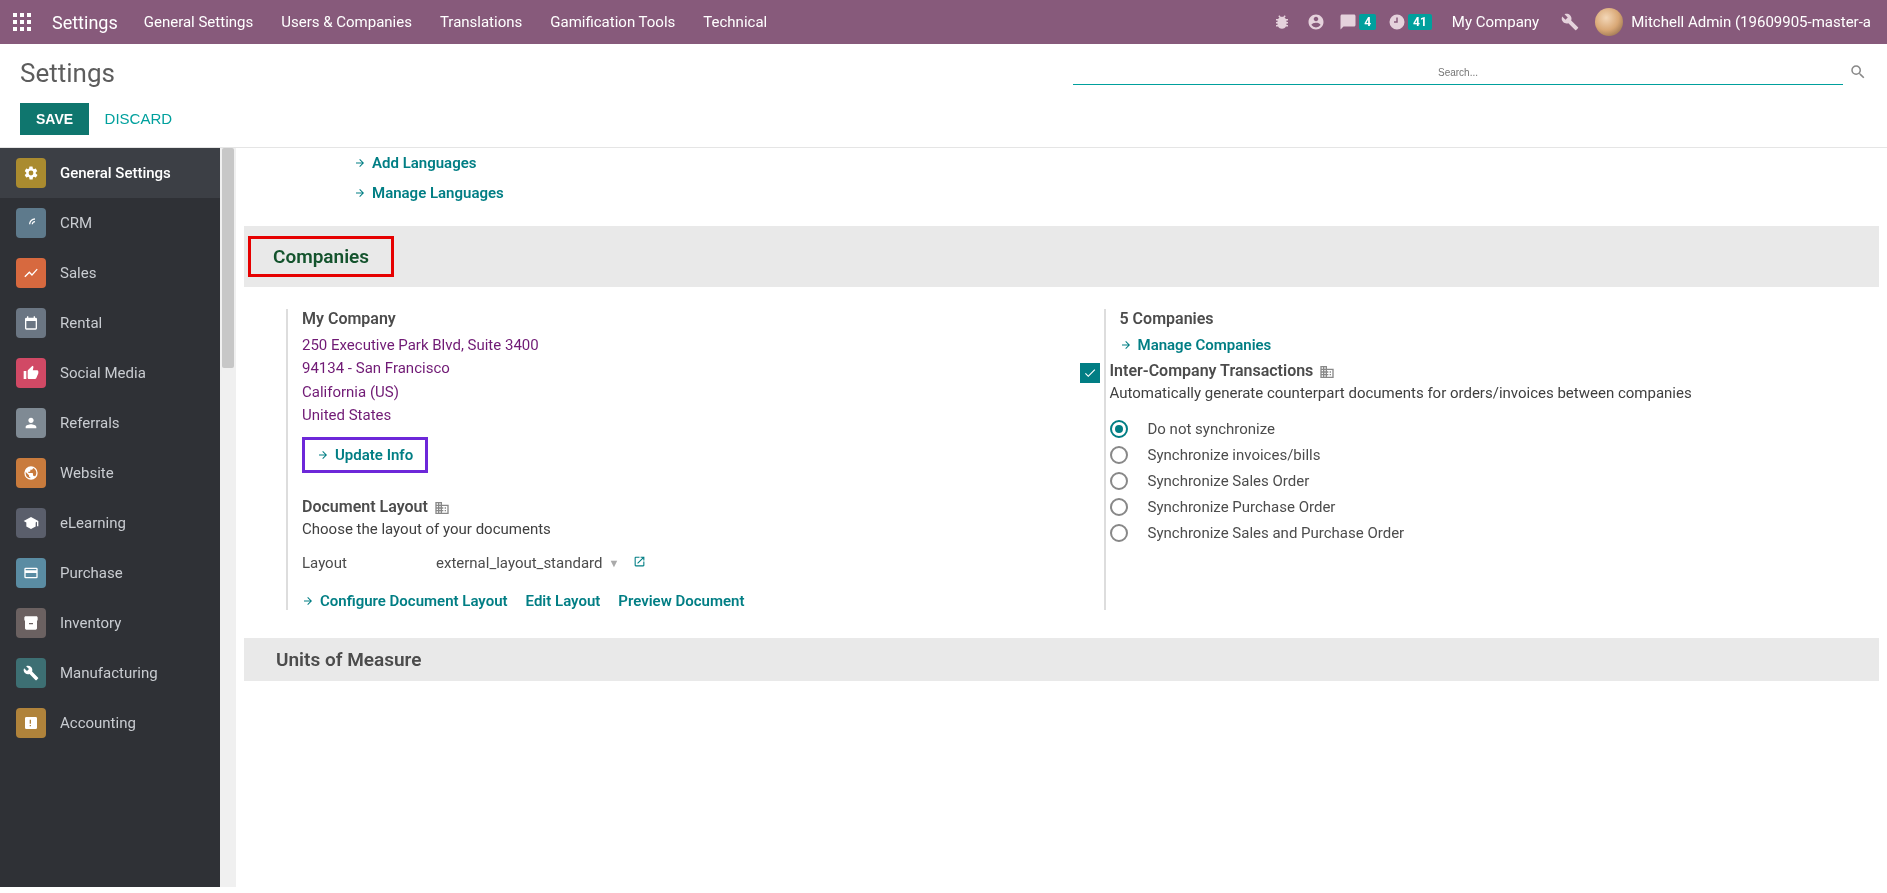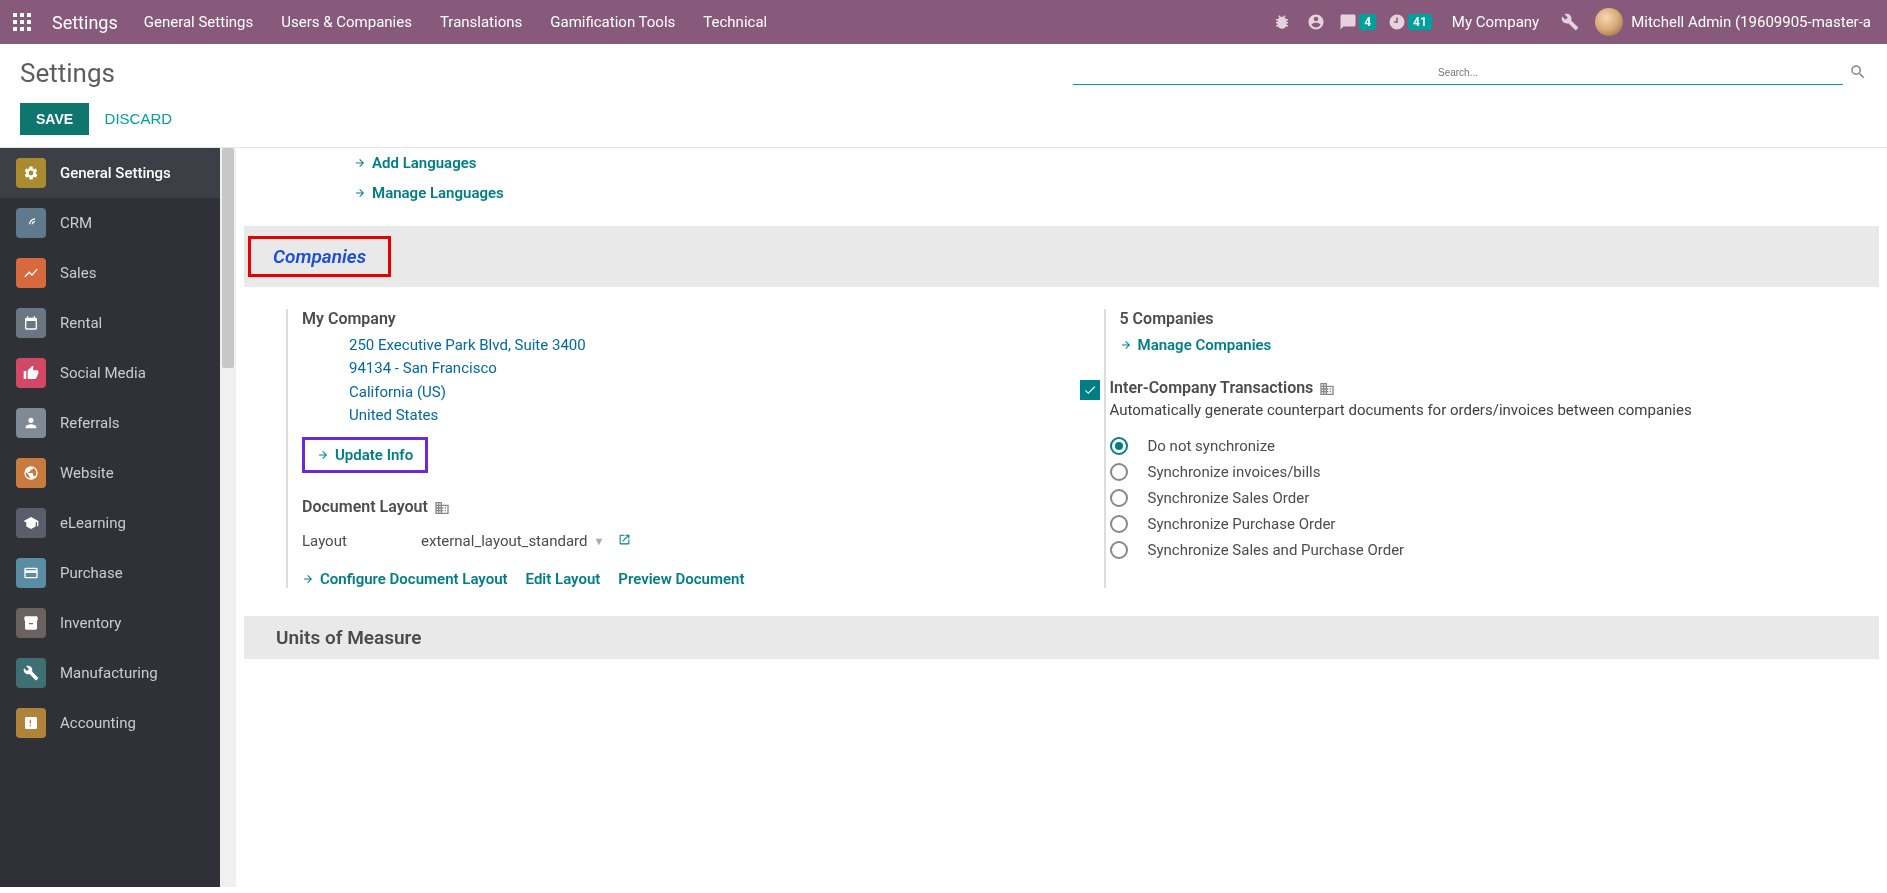--- a/index.html
+++ b/index.html
@@ -59,33 +59,33 @@
 
   
   .content { flex: 1; overflow-y: auto; padding-bottom: 20px; }
   .content-inner { padding: 0 8px 0 8px; }
 
   .lang-link { padding: 6px 0 6px 110px; }
   .action-link { color: #017e84; font-weight: 600; font-size: 15px; cursor: pointer; display: inline-flex; align-items: center; gap: 6px; }
   .action-link svg { width: 12px; height: 12px; fill: #017e84; }
 
   .section-header { background: #e9e9e9; padding: 10px 28px; margin-top: 18px; position: relative; }
-  .section-header h2 { font-size: 19px; font-weight: 600; color: #1d4ed8; font-style: italic; }
+  .section-header h2 { font-size: 19px; font-weight: 600; color: #14532d; }
   .red-box-header { border: 3px solid #e60000; display: inline-block; padding: 6px 22px 6px 22px; margin-left: -2px; }
 
   .two-col { display: flex; margin-top: 22px; gap: 0; }
   .col { flex: 1; display: flex; }
   .col-check { width: 42px; display: flex; justify-content: flex-end; padding-right: 10px; padding-top: 2px; }
   .col-body { flex: 1; border-left: 2px solid #ddd; padding-left: 14px; padding-right: 20px; }
   .company-name { font-size: 16px; font-weight: 600; color: #4c4c4c; margin-bottom: 6px; }
-  .addr { color: #0369a1; font-size: 15px; line-height: 1.55; margin-left: 47px; }
+  .addr { color: #701a75; font-size: 15px; line-height: 1.55; }
   .red-box-link { border: 3px solid #6d28d9; display: inline-block; padding: 6px 12px; margin-top: 10px; }
   .sub-title { font-size: 16px; font-weight: 600; color: #4c4c4c; margin-top: 24px; margin-bottom: 4px; display: flex; align-items: center; gap: 6px; }
   .sub-desc { color: #404040; font-size: 15px; }
-  .form-row { display: flex; align-items: center; margin-top: 16px; gap: 19px; }
+  .form-row { display: flex; align-items: center; margin-top: 16px; gap: 34px; }
   .form-label { font-size: 15px; width: 100px; }
   .form-value { font-size: 15px; color: #4c4c4c; display: flex; align-items: center; gap: 6px; }
   .caret { color: #aaa; font-size: 11px; }
   .ext-icon svg { width: 13px; height: 13px; fill: #017e84; margin-left: 8px; }
   .action-row { display: flex; gap: 18px; margin-top: 20px; flex-wrap: wrap; }
 
   .check-box { width: 20px; height: 20px; background: #017e84; display: flex; align-items: center; justify-content: center; }
   .check-box svg { width: 14px; height: 14px; fill: #fff; }
 
   .building-icon svg { width: 16px; height: 16px; fill: #888; vertical-align: middle; }
@@ -312,20 +312,21 @@
                   </svg>
                   <span>Update Info</span>
                 </span></span>
 
             <div class="sub-title">
                 <span>Document Layout</span>
                 <span class="building-icon"><svg viewBox="0 0 24 24">
                     <path d="M12 7V3H2v18h20V7H12zM6 19H4v-2h2v2zm0-4H4v-2h2v2zm0-4H4V9h2v2zm0-4H4V5h2v2zm4 12H8v-2h2v2zm0-4H8v-2h2v2zm0-4H8V9h2v2zm0-4H8V5h2v2zm10 12h-8v-2h2v-2h-2v-2h2v-2h-2V9h8v10zm-2-8h-2v2h2v-2zm0 4h-2v2h2v-2z"></path>
                   </svg></span>
               </div>
+            <div class="sub-desc">Choose the layout of your documents</div>
 
             <div class="form-row">
               <div class="form-label">Layout</div>
               <div class="form-value">
                   <span>external_layout_standard</span>
                   <span class="caret">▼</span>
                   <span class="ext-icon"><svg viewBox="0 0 24 24">
                       <path d="M19 19H5V5h7V3H5a2 2 0 0 0-2 2v14a2 2 0 0 0 2 2h14c1.1 0 2-.9 2-2v-7h-2v7zM14 3v2h3.59l-9.83 9.83 1.41 1.41L19 6.41V10h2V3h-7z"></path>
                     </svg></span>
                 </div>
@@ -349,21 +350,21 @@
           </div>
           <div class="col-body">
             <div class="company-name">5 Companies</div>
             <div style="margin-top:8px;"><span class="action-link">
                   <svg viewBox="0 0 24 24">
                     <path d="M12 4l-1.41 1.41L16.17 11H4v2h12.17l-5.58 5.59L12 20l8-8z"></path>
                   </svg>
                   <span>Manage Companies</span>
                 </span></div>
 
-            <div style="display:flex;margin-top:24px;margin-left:-52px;">
+            <div style="display:flex;margin-top:7px;margin-left:-52px;">
               <div style="width:42px;display:flex;justify-content:flex-end;padding-right:10px;padding-top:2px;">
                 <div class="check-box">
                     <svg viewBox="0 0 24 24">
                       <path d="M9 16.17L4.83 12l-1.42 1.41L9 19 21 7l-1.41-1.41z"></path>
                     </svg>
                   </div>
               </div>
               <div style="flex:1;">
                 <div class="sub-title" style="margin-top:0;">
                     <span>Inter-Company Transactions</span>

